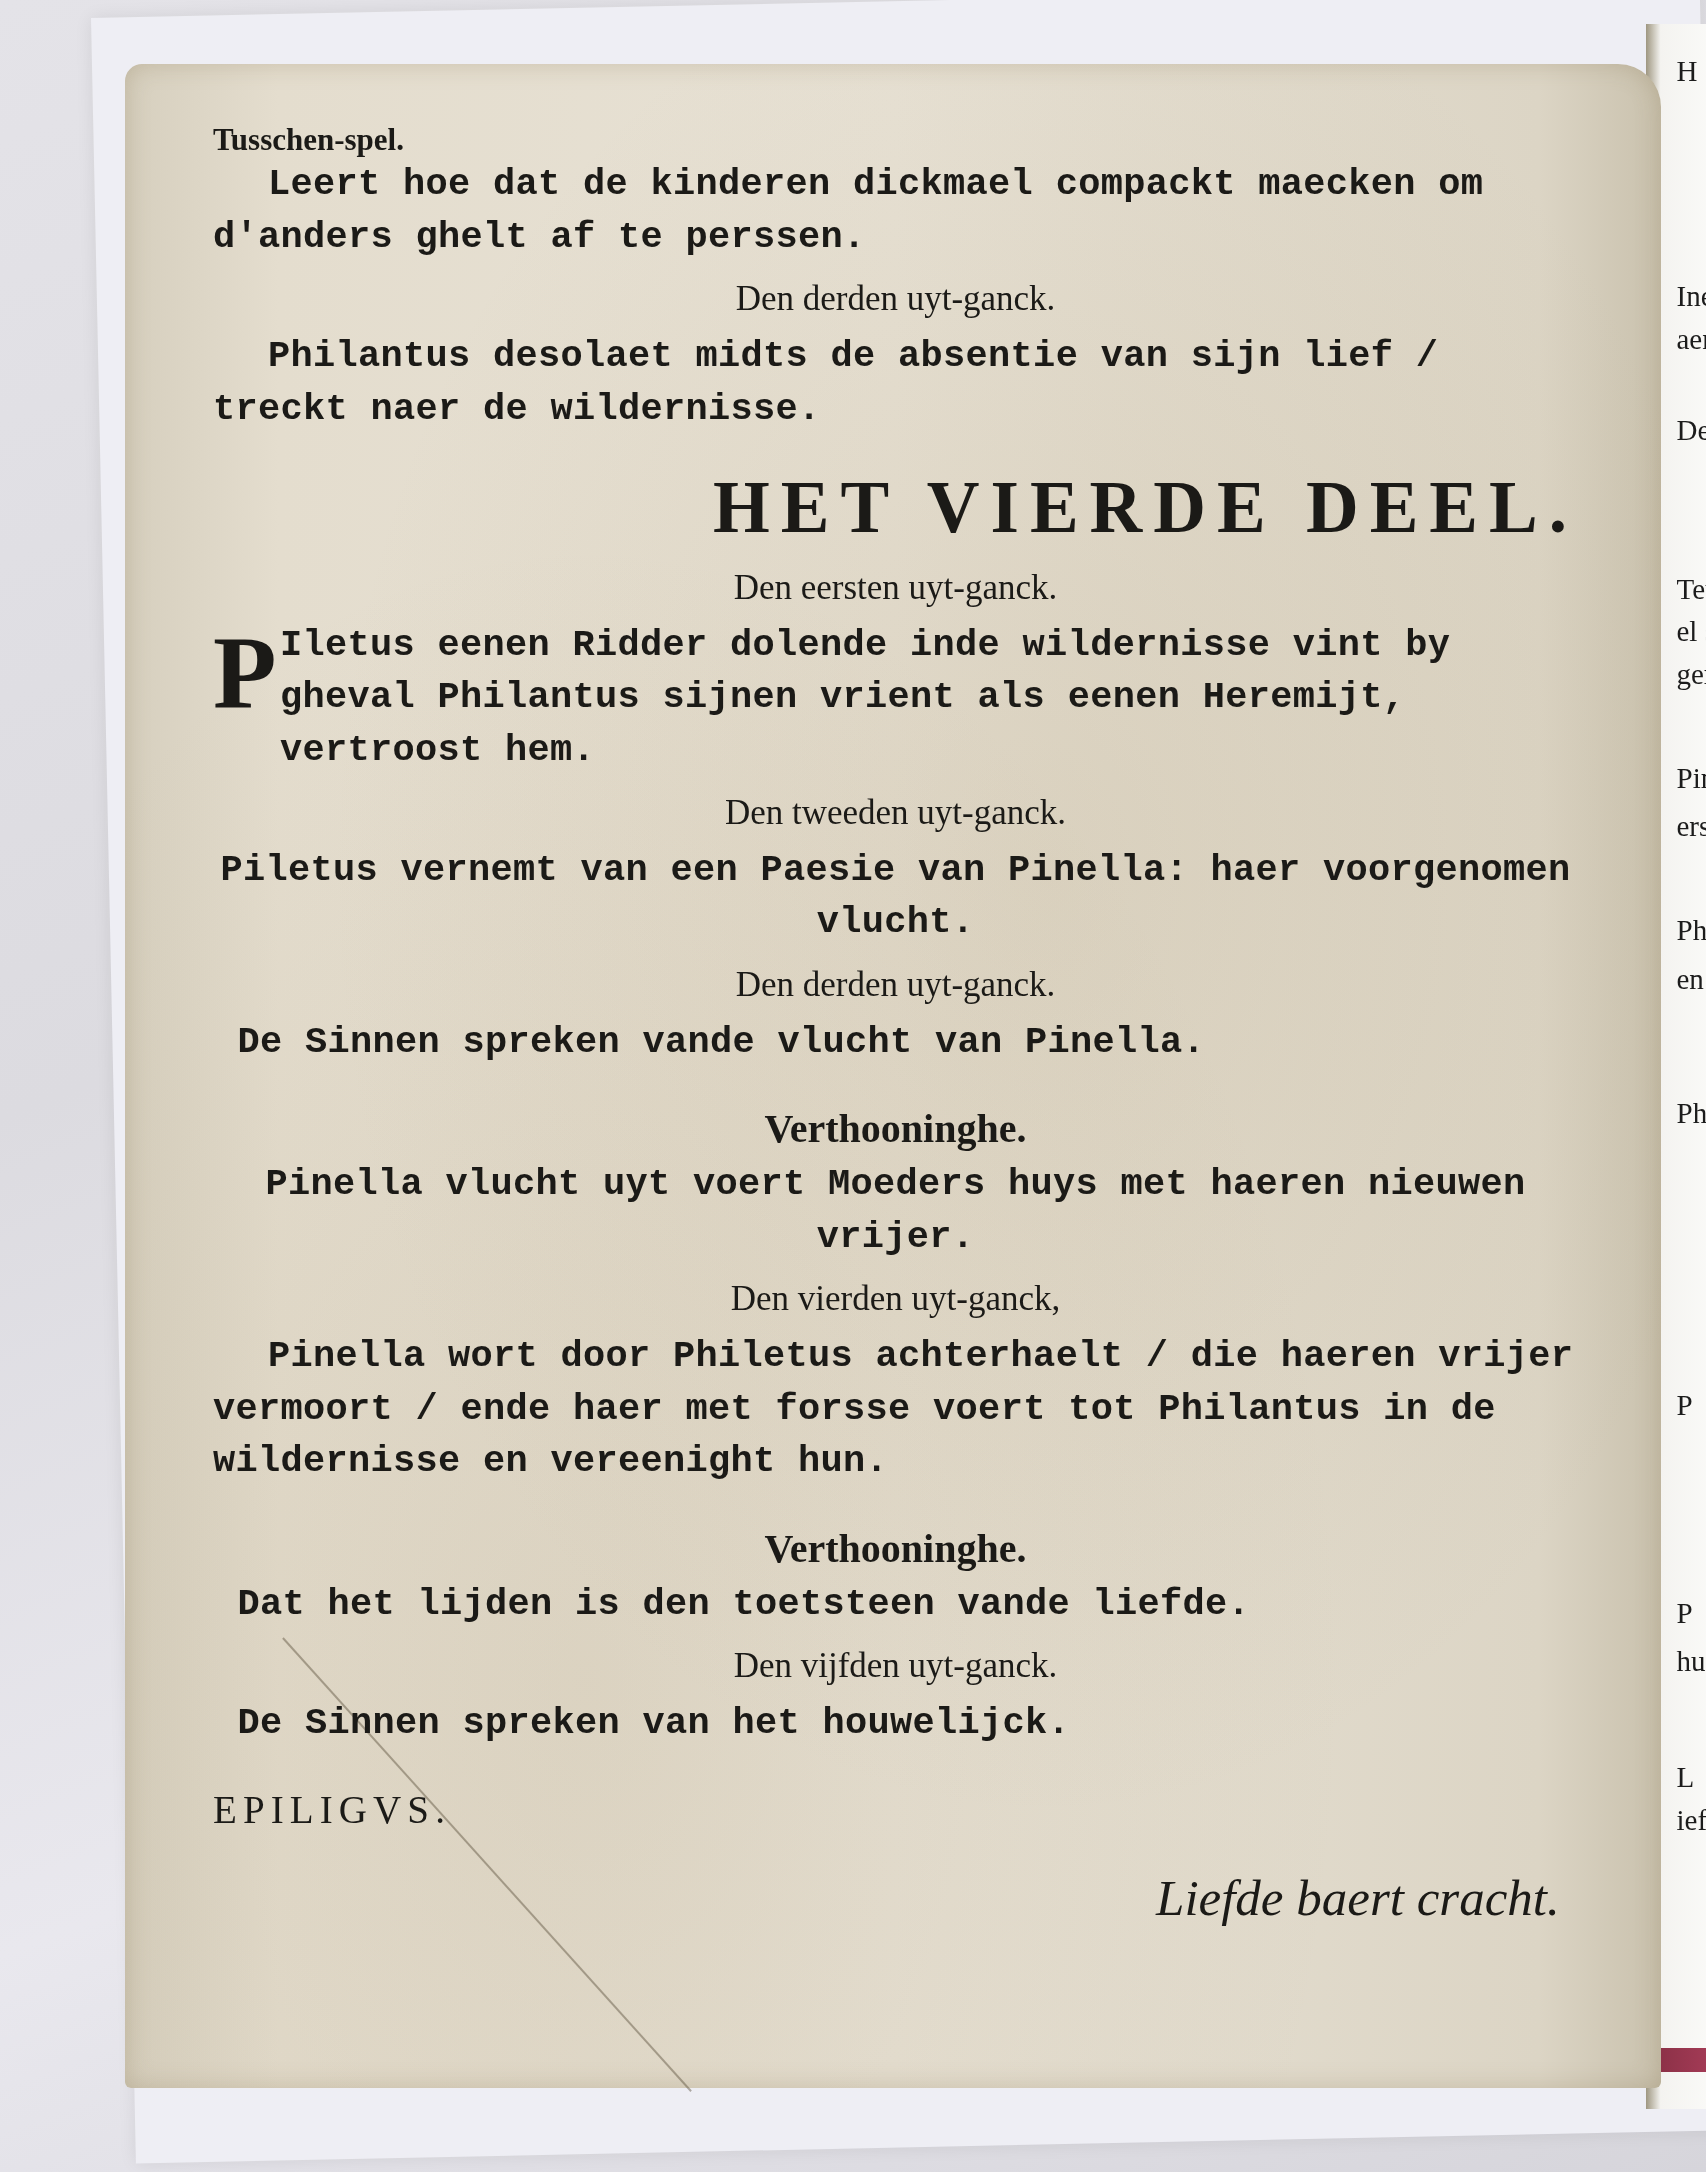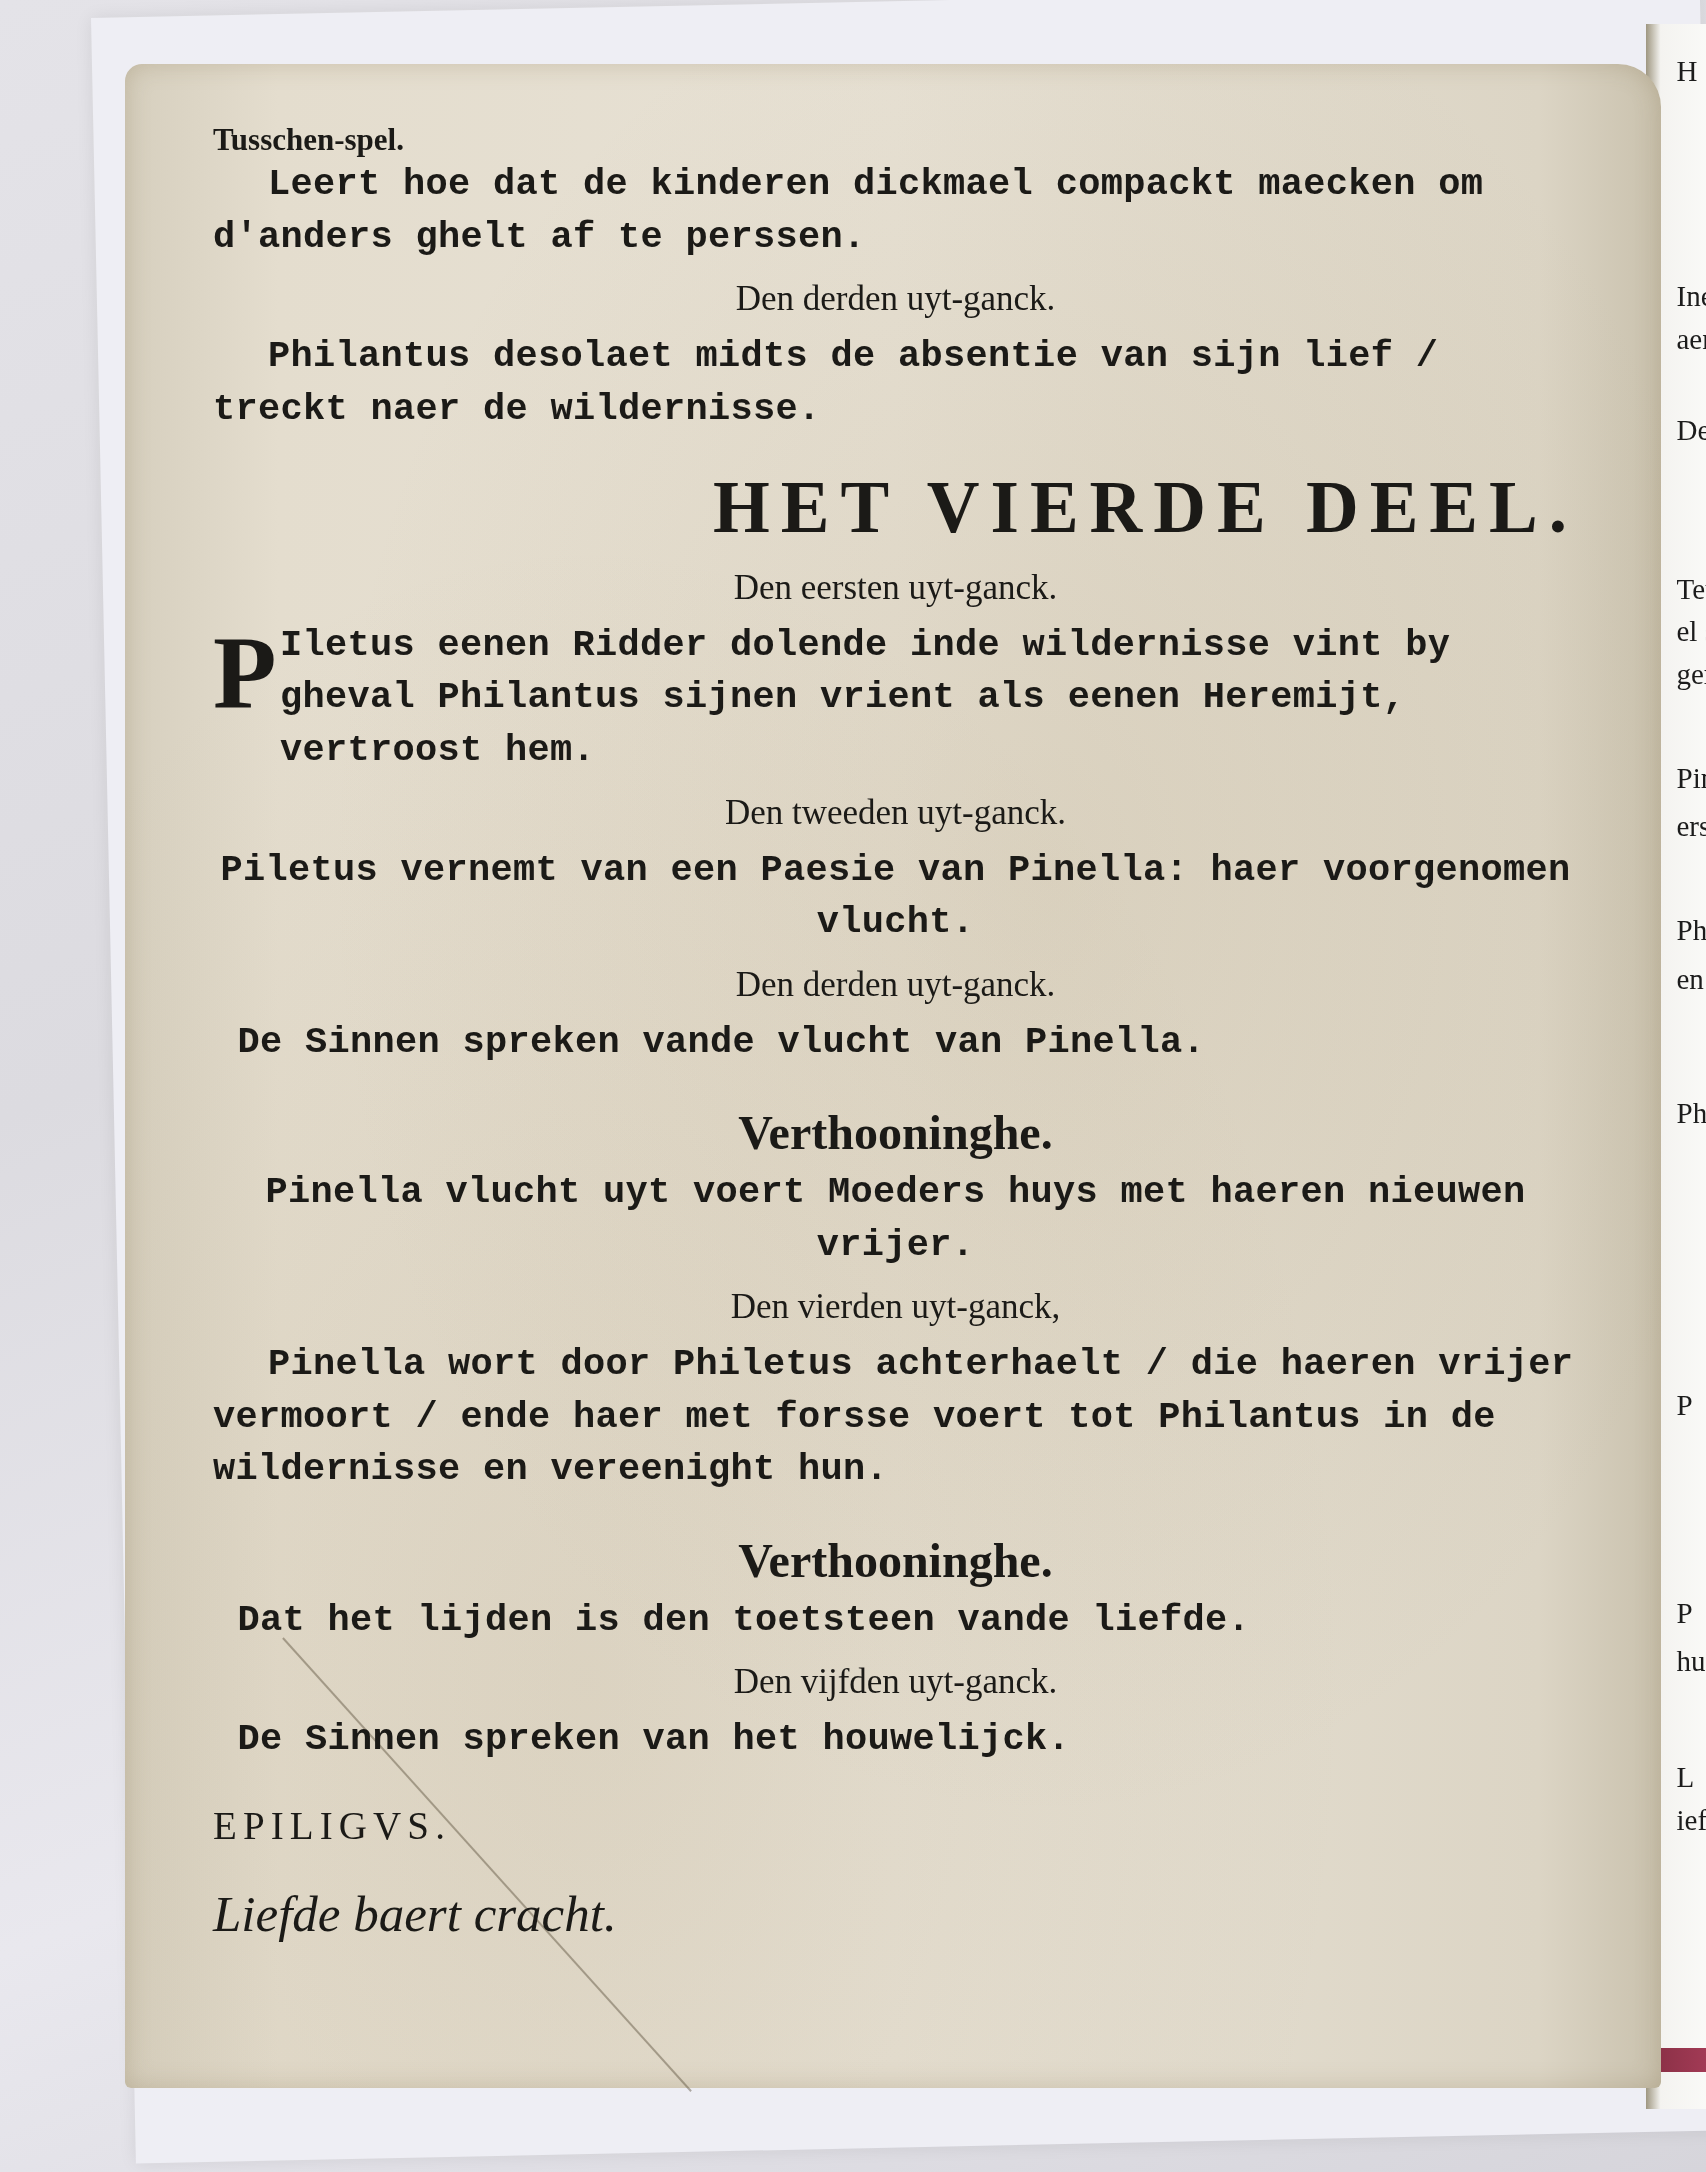--- a/index.html
+++ b/index.html
@@ -48,28 +48,28 @@
   .black-letter {
     font-family: Liberation Mono, monospace; font-weight: bold; font-size: 37px; line-height: 1.42;
     letter-spacing: 0.3px;
   }
   .body-text { font-size: 37px; line-height: 1.42; margin: 0; }
   .indent { text-indent: 55px; }
   .title-main {
     text-align: right; font-size: 73px; letter-spacing: 11px; font-weight: bold;
     margin: 30.5px 0 18.3px; font-family: "Liberation Serif", serif;
   }
-  .display-heading { text-align: center; font-size: 48px; margin: 37px 0 6.1px; }
+  .display-heading { text-align: center; font-size: 40px; margin: 37px 0 6.1px; }
   .drop-cap-para { position: relative; padding-left: 67px; }
   .drop-cap {
     position: absolute; left: 0; top: 2.4px; font-size: 104px; line-height: 1; font-weight: bold;
   }
   .epilogue { text-align: left; font-size: 39px; letter-spacing: 6.1px; margin: 37px 0 24.4px; }
   .motto {
-    text-align: left; font-style: italic; font-size: 51px; margin-top: 37px; padding-right: 18.3px;
+    text-align: right; font-style: italic; font-size: 51px; margin-top: 37px; padding-right: 18.3px;
   }
 </style>
 </head>
 <body>
 
 <div class="backing-sheet"></div>
 
 <div class="facing-page">
   <span class="frag" style="top:30.5px">H</span>
   <span class="frag" style="top:256px">Inel</span>

